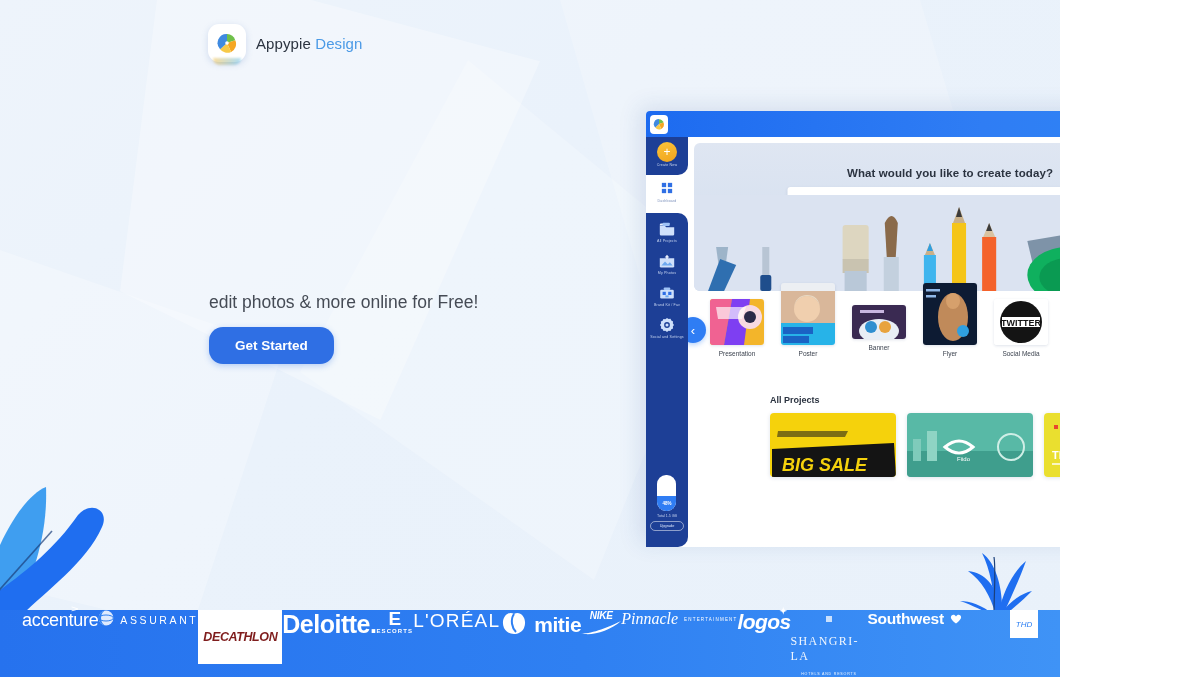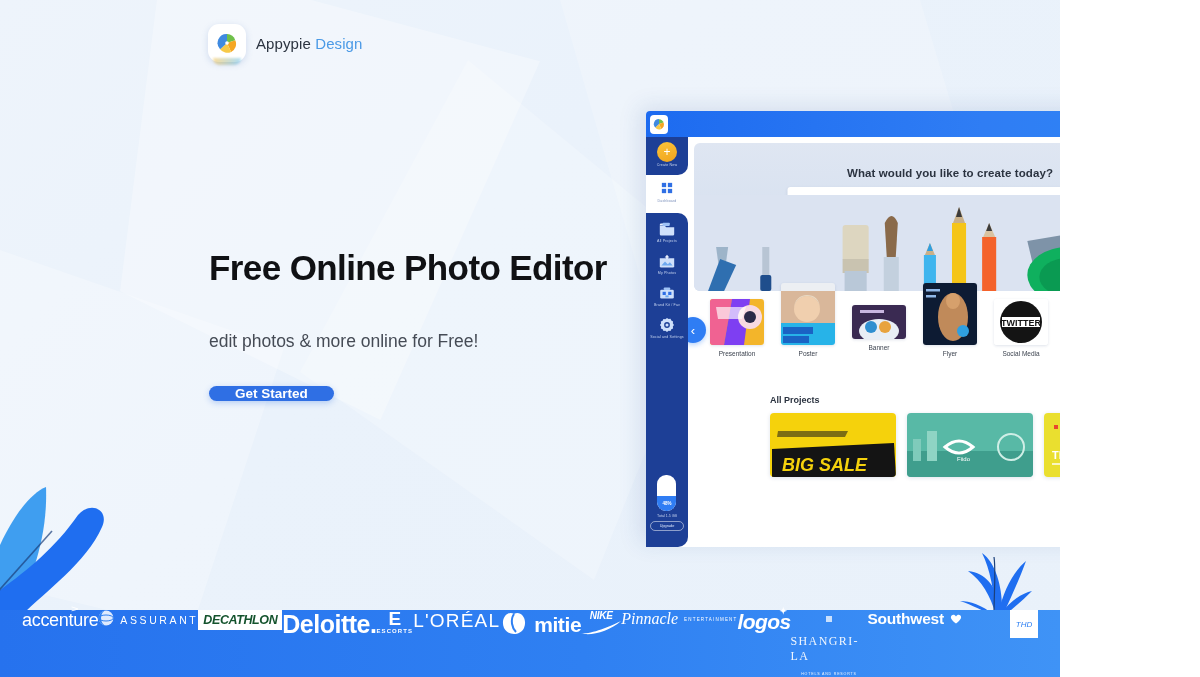--- a/index.html
+++ b/index.html
@@ -54,25 +54,25 @@
   .hero { position: absolute; left: 209px; top: 248px; width: 430px; }
   .hero h1 {
     font-size: 35px; line-height: 1.12; font-weight: 700;
     color: #101114; letter-spacing: -0.6px; white-space: nowrap;
   }
   .hero p {
     margin-top: 14px; font-size: 17.5px; line-height: 1.52;
     color: #454b55; font-weight: 400;
   }
   .cta {
-    margin-top: 32px;
+    margin-top: 12px;
     display: inline-block; border: none; cursor: pointer;
     background: #2f6fe4; color: #fff;
     font-size: 13.5px; font-weight: 700;
-    padding: 0 26px; border-radius: 14px;
+    padding: 11px 26px; border-radius: 14px;
     font-family: "Liberation Sans", sans-serif;
     box-shadow: 0 2px 6px rgba(47,111,228,0.30);
   }
 
   
   .app {
     position: absolute; left: 646px; top: 111px;
     width: 560px; height: 436px;
     background: #ffffff;
     border-radius: 4px 0 0 0;
@@ -208,22 +208,22 @@
     position:absolute; left:0; right:0; bottom:0; height: 67px;
     background: linear-gradient(90deg,#2672ee 0%,#2f80f2 55%,#3f93f6 100%);
     display:flex; align-items:flex-start; justify-content: space-between;
     padding: 0 22px;
   }
   .logo-item { color:#fff; display:flex; align-items:center; gap:6px; }
   .lg-accenture { font-size: 18px; font-weight:400; letter-spacing:-.3px; position:relative; }
   .lg-accenture .chev { position:absolute; top:-9px; left:49px; font-size:13px; transform: scaleY(.75);}
   .lg-assurant { font-size: 10.5px; letter-spacing: 2.6px; font-weight:400; }
   .lg-decathlon {
-    background:#fff; color:#14532d; font-size: 12.5px; font-weight:800;
-    letter-spacing:-.4px; padding: 3px 5px; font-style: italic;
+    background:#fff; color:#7f1d1d; font-size: 12.5px; font-weight:800;
+    letter-spacing:-.4px; padding: 20px 5px; font-style: italic;
   }
   .lg-deloitte { font-size: 25px; font-weight:700; letter-spacing:-.5px; }
   .lg-escorts { display:flex; flex-direction:column; align-items:center; gap:1px;}
   .lg-escorts .e { font-size: 19px; font-weight:800; line-height:.9; }
   .lg-escorts .t { font-size: 6px; font-weight:700; letter-spacing:1.1px; }
   .lg-loreal { font-size: 19px; font-weight:400; letter-spacing: 1.2px; }
   .lg-mitie { font-size: 21px; font-weight:600; letter-spacing:-.4px; }
   .lg-nike { font-size: 10px; font-weight:800; font-style:italic; letter-spacing:-.3px; }
   .lg-pinnacle { display:flex; flex-direction:row; align-items:center; }
   .lg-pinnacle .p1 { font-family:"Liberation Serif", serif; font-style:italic; font-size:16px; }
@@ -260,21 +260,20 @@
       </svg>
       <div class="shadow-tab"></div>
     </div>
     <div class="brand-text">
       <span class="a1">Appypie</span>
       <span class="a2">Design</span>
     </div>
   </div>
 
   <div class="hero">
-    <h1>Free Online Photo Editor</h1>
     <p>
       <br>
       <span>edit photos &amp; more online for Free!</span>
     </p>
     <button class="cta">Get Started</button>
   </div>
 
   <div class="app">
     <div class="app-topbar">
       <div class="topbar-logo">

